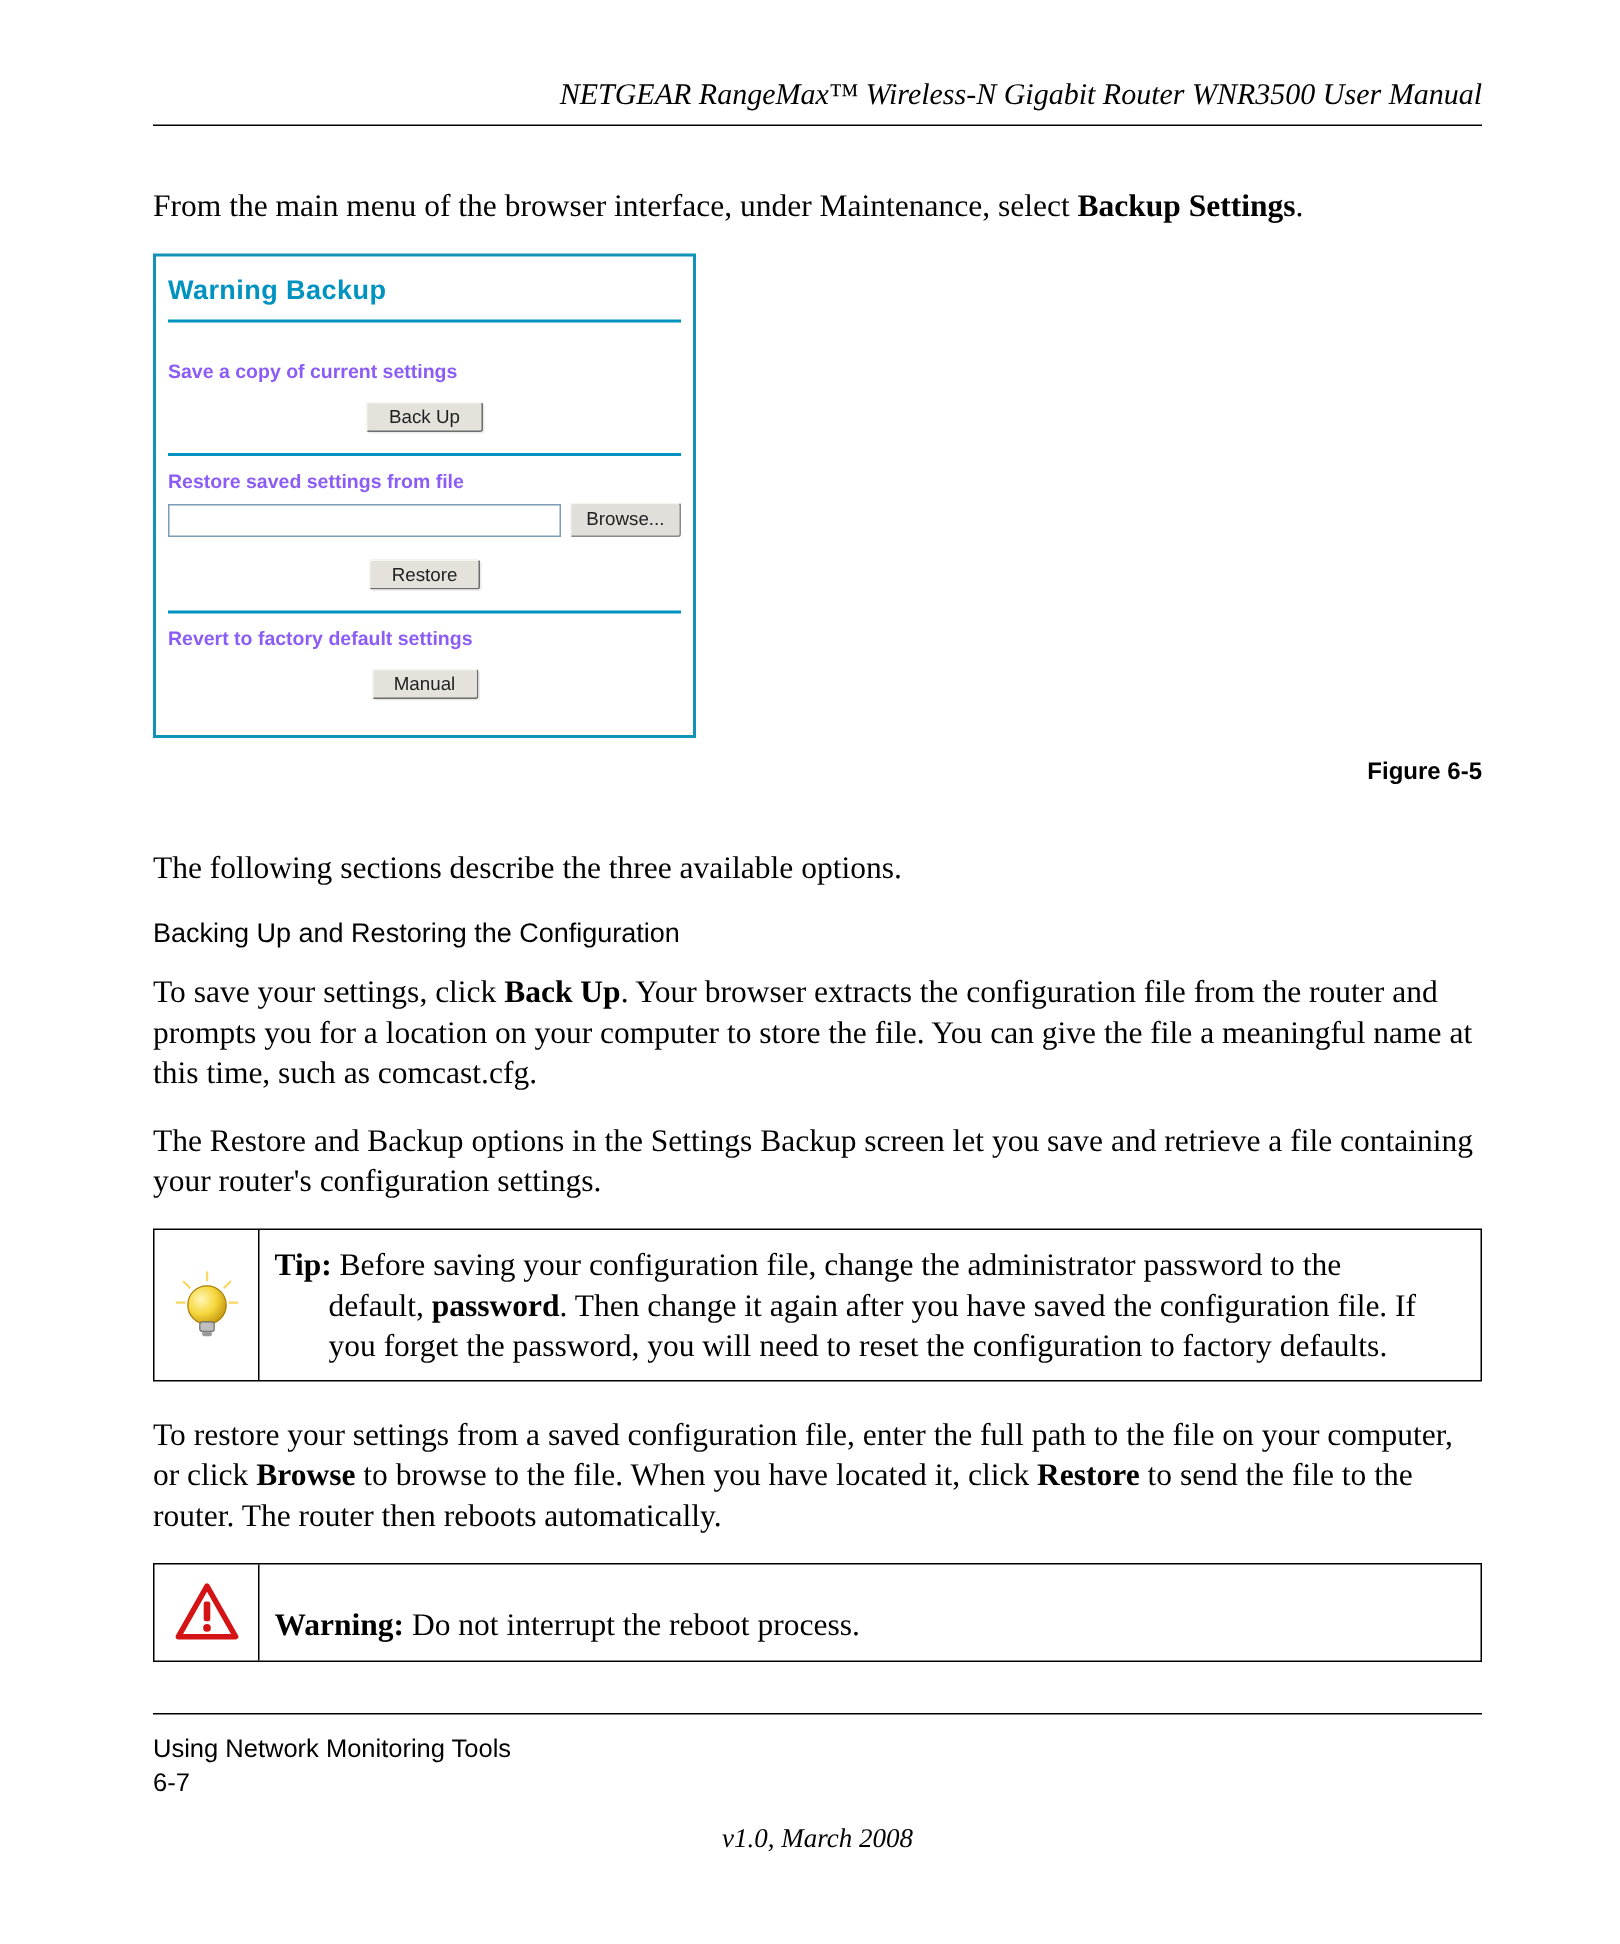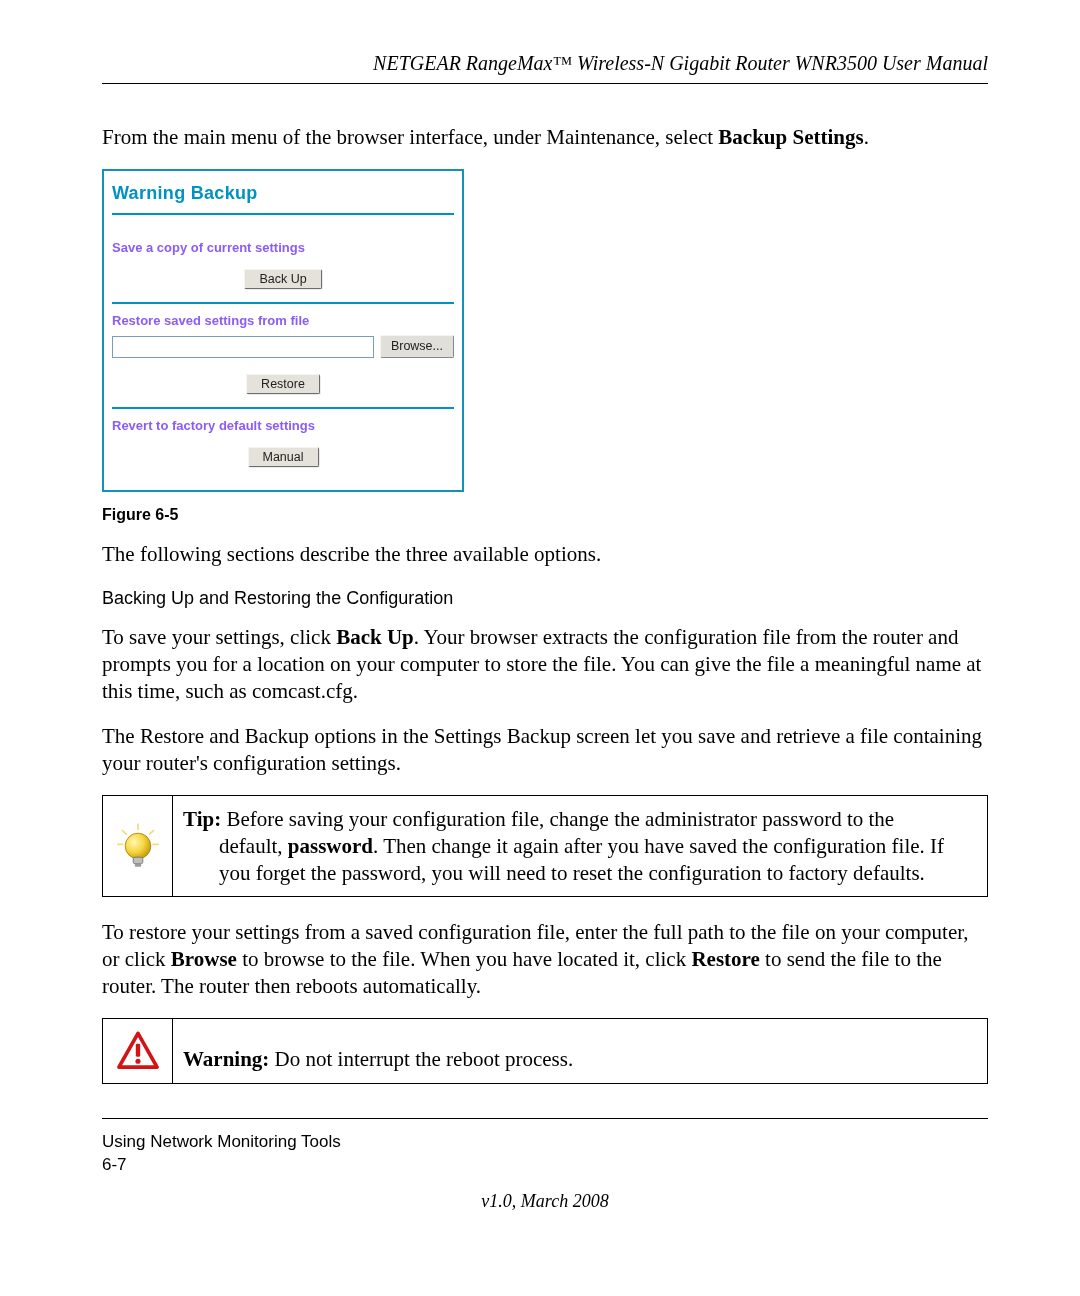--- a/index.html
+++ b/index.html
@@ -100,21 +100,22 @@
     border-top-color: #f6f4ee;
     border-left-color: #f6f4ee;
     padding: 2px 10px;
     border-radius: 2px;
     color: #222;
   }
   .figure-caption {
     font-family: Arial, Helvetica, sans-serif;
     font-weight: bold;
     font-size: 16px;
-    margin-bottom: 16px;
+    margin-bottom: 40px;
+    text-align: right;
   }
   .body-p { margin: 0 0 18px 0; font-size: 21px; line-height: 1.28;}
   .section-heading {
     font-family: Arial, Helvetica, sans-serif;
     font-weight: normal;
     font-size: 18px;
     margin: 18px 0 14px 0;
   }
 
   .callout {

